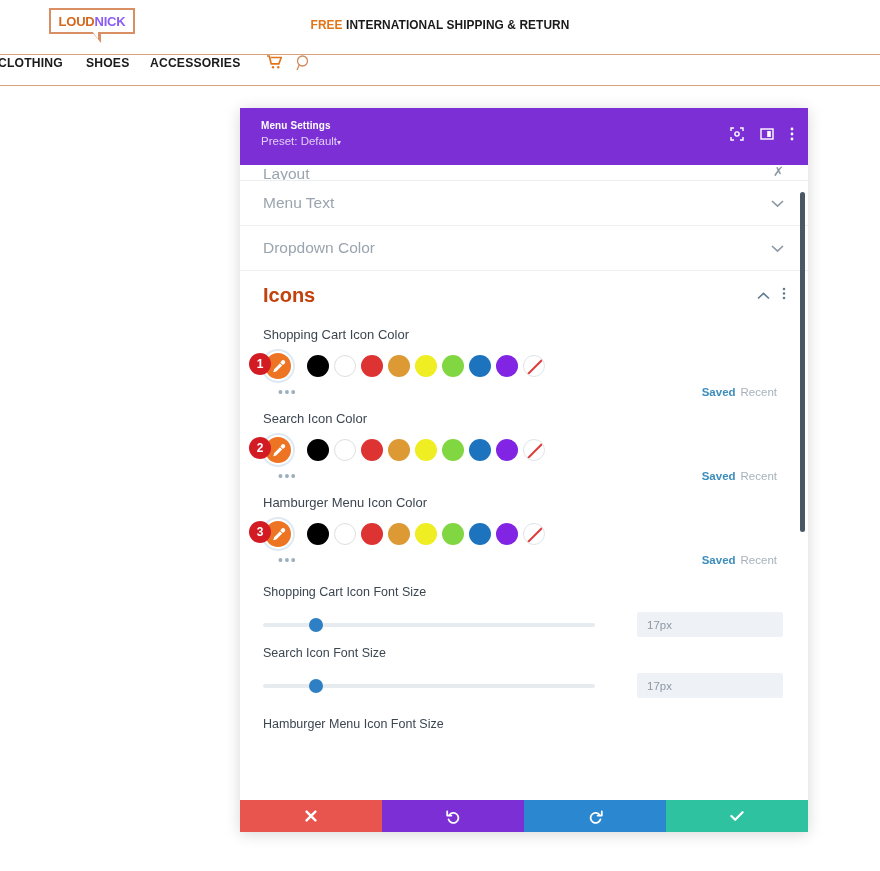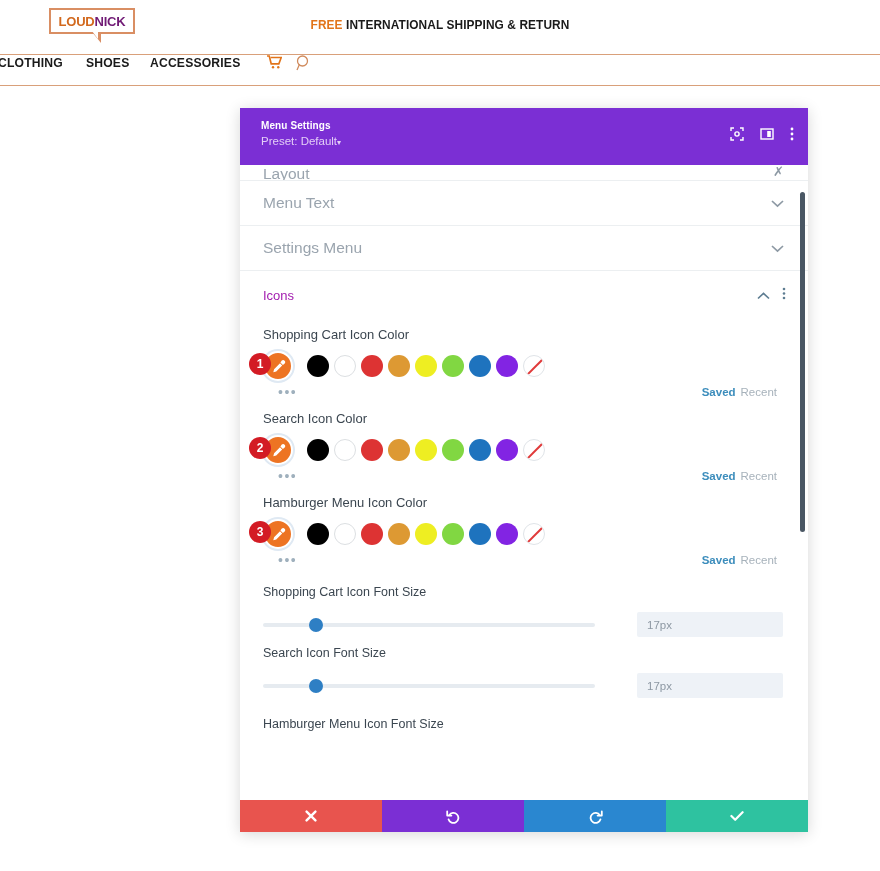--- a/index.html
+++ b/index.html
@@ -51,21 +51,21 @@
     z-index: 2;
   }
   .logo-text {
     font-size: 13px;
     letter-spacing: -0.2px;
     font-weight: 700;
     line-height: 1;
     white-space: nowrap;
   }
   .logo-loud { color: #d2691e; font-weight: 800; }
-  .logo-nick { color: #701a75; font-weight: 600; }
+  .logo-nick { color: #8b5cf6; font-weight: 600; }
 
   .ship-note {
     position: absolute;
     left: 0; right: 0; top: 17px;
     text-align: center;
     font-size: 13.5px;
     font-weight: 700;
     letter-spacing: 0.1px;
     color: #1a1a1a;
     font-family: "Liberation Sans", sans-serif;
@@ -189,23 +189,23 @@
   }
   .section-head {
     height: 48px;
     display: flex;
     align-items: center;
     padding: 0 22px 0 23px;
     justify-content: space-between;
     cursor: pointer;
   }
   .section-title {
-    font-size: 13px;
-    color: #a21caf;
-    font-weight: 400;
+    font-size: 20px;
+    color: #c2410c;
+    font-weight: 700;
   }
   .section-head-right { display: flex; align-items: center; gap: 12px; }
 
   .field { padding: 0 23px; }
   .field-label {
     font-size: 13px;
     color: #3b4650;
     margin-bottom: 9px;
     margin-top: 8px;
   }
@@ -426,21 +426,21 @@
       <div class="accordion-row">
         <span class="accordion-label">Menu Text</span>
         <span class="chev">
           <svg width="13" height="8" viewBox="0 0 13 8">
               <path d="M1 1l5.5 5.2L12 1" fill="none" stroke="#8d99a4" stroke-width="1.7"></path>
             </svg>
         </span>
       </div>
 
       <div class="accordion-row">
-        <span class="accordion-label">Settings Menu</span>
+        <span class="accordion-label">Dropdown Color</span>
         <span class="chev">
           <svg width="13" height="8" viewBox="0 0 13 8">
               <path d="M1 1l5.5 5.2L12 1" fill="none" stroke="#8d99a4" stroke-width="1.7"></path>
             </svg>
         </span>
       </div>
 
       <div class="section-open">
         <div class="section-head">
           <span class="section-title">Icons</span>

